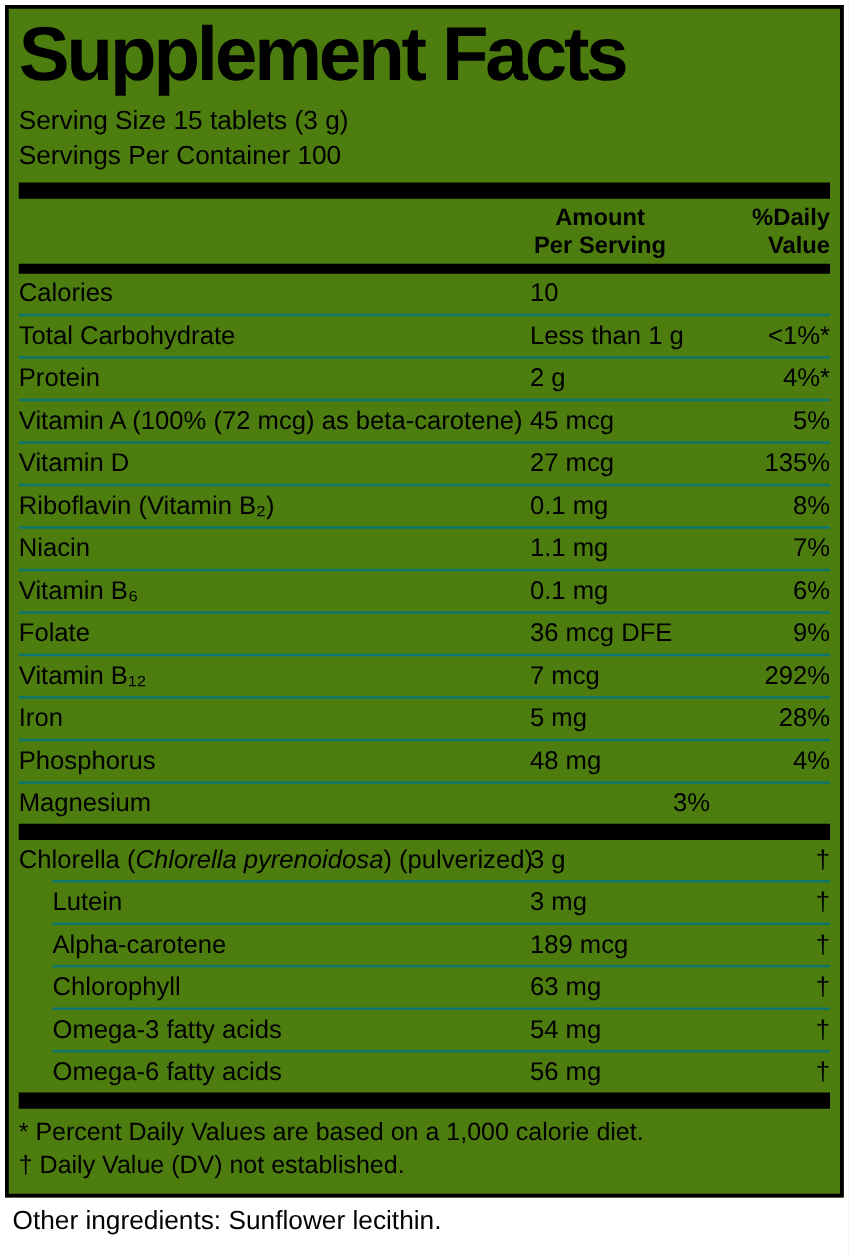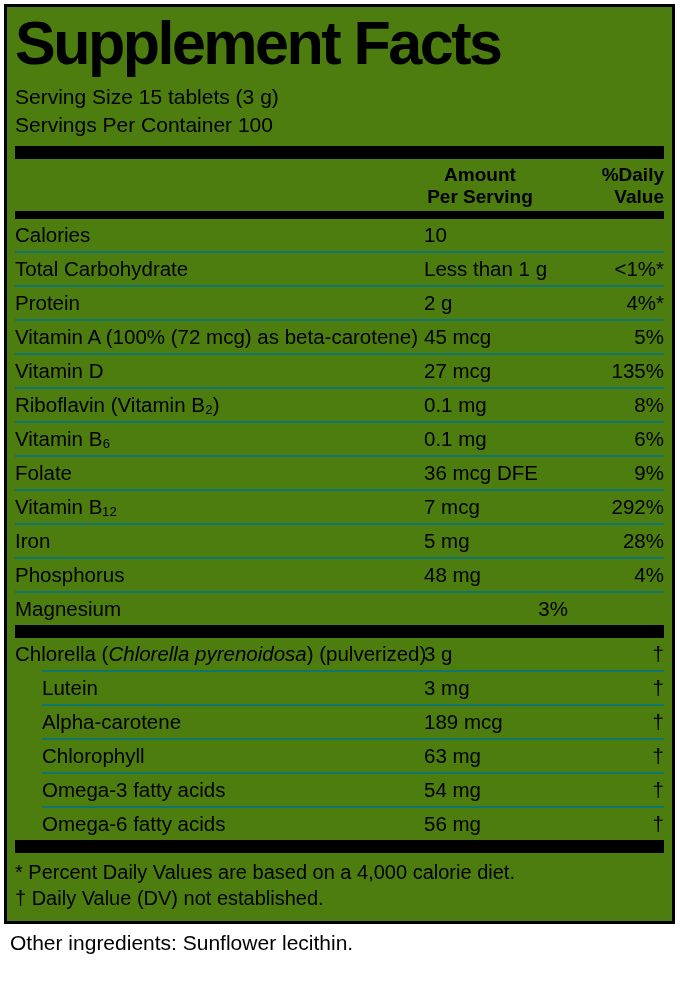--- a/index.html
+++ b/index.html
@@ -129,20 +129,25 @@
       <span class="cell-name">Vitamin D</span>
       <span class="cell-amt">27 mcg</span>
       <span class="cell-dv">135%</span>
     </div>
     <div class="grid row main-row">
       <span class="cell-name">Riboflavin (Vitamin B₂)</span>
       <span class="cell-amt">0.1 mg</span>
       <span class="cell-dv">8%</span>
     </div>
     <div class="grid row main-row">
+      <span class="cell-name">Niacin</span>
+      <span class="cell-amt">1.1 mg</span>
+      <span class="cell-dv">7%</span>
+    </div>
+    <div class="grid row main-row">
       <span class="cell-name">Vitamin B₆</span>
       <span class="cell-amt">0.1 mg</span>
       <span class="cell-dv">6%</span>
     </div>
     <div class="grid row main-row">
       <span class="cell-name">Folate</span>
       <span class="cell-amt">36 mcg DFE</span>
       <span class="cell-dv">9%</span>
     </div>
     <div class="grid row main-row">
@@ -198,19 +203,19 @@
     <div class="grid row">
       <span class="cell-name">Omega-6 fatty acids</span>
       <span class="cell-amt">56 mg</span>
       <span class="cell-dv">†</span>
     </div>
   </div>
 
   <div class="bar-thick" style="margin-top:0;"></div>
 
   <div class="footnotes">
-    <div>* Percent Daily Values are based on a 4,000 calorie diet.</div>
+    <div>* Percent Daily Values are based on a 1,000 calorie diet.</div>
     <div>† Daily Value (DV) not established.</div>
   </div>
 
 </div>
 
 <div class="other-ingredients">Other ingredients: Sunflower lecithin.</div>
 
 </body></html>

